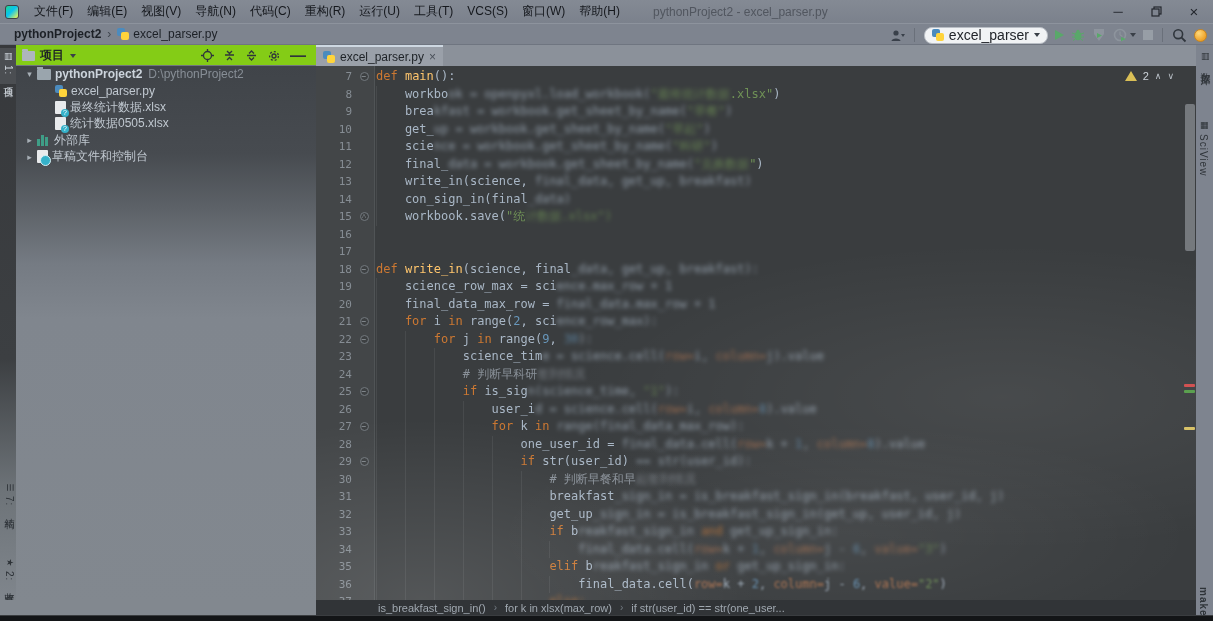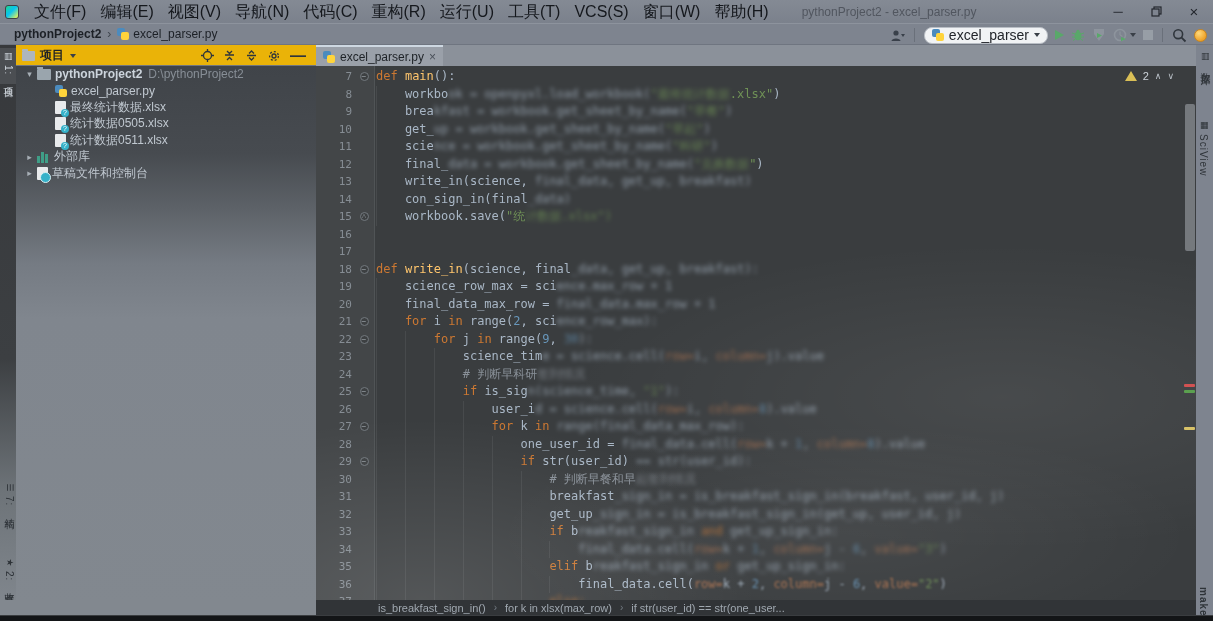--- a/index.html
+++ b/index.html
@@ -4,21 +4,21 @@
 <style>
   * { margin:0; padding:0; box-sizing:border-box; }
   html,body { width:1213px; height:621px; overflow:hidden; }
   body { position:relative; background:#7e848f; font-family:"Liberation Sans",sans-serif; -webkit-font-smoothing:antialiased; }
 
   
   #titlebar { position:absolute; left:0; top:0; width:1213px; height:23px;
     background:linear-gradient(180deg,#848a94,#7b818c); display:flex; align-items:center; }
   .app-icon { width:14px; height:14px; margin:0 8px 0 5px; border-radius:3px;
     background:linear-gradient(135deg,#21d789 0%,#07c3f2 45%,#fcf84a 100%); border:1px solid #3c4248; }
-  .menu-item { font-size:16px; color:#15181d; padding:0 7px; height:23px; line-height:23px; cursor:default; }
+  .menu-item { font-size:12px; color:#15181d; padding:0 7px; height:23px; line-height:23px; cursor:default; }
   #win-title { margin-left:26px; font-size:12px; color:#51565f; }
   #win-controls { position:absolute; right:0; top:0; height:23px; display:flex; }
   .win-btn { width:38px; height:23px; display:flex; align-items:center; justify-content:center;
     color:#23272d; font-size:13px; }
   .win-btn svg { stroke:#23272d; }
 
   
   #toolbar { position:absolute; left:0; top:23px; width:1213px; height:22px;
     background:#7e848f; border-top:1px solid #8d939d; border-bottom:1px solid #6f7580;
     display:flex; align-items:center; }
@@ -37,21 +37,21 @@
   #run-config .rc-label { font-size:14px; color:#23262b; }
   .caret-down { width:0; height:0; border-left:3.5px solid transparent; border-right:3.5px solid transparent;
     border-top:4px solid #3a4048; display:inline-block; }
   .play-tri { width:0; height:0; border-top:5.5px solid transparent; border-bottom:5.5px solid transparent;
     border-left:9px solid #59a869; display:inline-block; }
   .stop-sq { width:10px; height:10px; background:#979ea6; display:inline-block; }
   .orange-dot { width:13px; height:13px; border-radius:50%;
     background:radial-gradient(circle at 35% 30%,#ffd97a,#eea32b 70%); border:1px solid #c9851d; }
 
   
-  #row3 { position:absolute; left:0; top:45px; width:1213px; height:21px; background:#eab308;
+  #row3 { position:absolute; left:0; top:45px; width:1213px; height:21px; background:#84cc16;
     border-bottom:1px solid #70757f; }
   #panel-header { position:absolute; left:16px; top:0; width:300px; height:21px; display:flex; align-items:center; }
   #panel-header .ph-title { font-size:12px; font-weight:bold; color:#1e2227; margin-left:5px; }
   .folder-mini { width:13px; height:10px; background:#aeb6bd; border-radius:1px; position:relative; margin-left:6px; }
   .folder-mini:before { content:""; position:absolute; left:0; top:-2px; width:6px; height:2px; background:#aeb6bd; border-radius:1px 1px 0 0; }
   #panel-header-icons { position:absolute; right:10px; display:flex; align-items:center; gap:9px; }
   #panel-header-icons svg { display:block; }
   #tabbar { position:absolute; left:316px; top:0; right:17px; height:21px; background:#8b919a; display:flex; }
   #editor-tab { height:21px; background:#9aa0a9; border-top:2px solid #ced8e2; display:flex; align-items:center;
     padding:0 7px; gap:5px; }
@@ -300,25 +300,20 @@
     <div class="tree-row" style="padding-left: 24px;">
       <span class="tw"></span>
       <span class="icon-file"></span>
       <span class="tree-label">最终统计数据.xlsx</span>
     </div>
     <div class="tree-row" style="padding-left: 24px;">
       <span class="tw"></span>
       <span class="icon-file"></span>
       <span class="tree-label">统计数据0505.xlsx</span>
     </div>
-    <div class="tree-row" style="padding-left: 24px;">
-      <span class="tw"></span>
-      <span class="icon-file"></span>
-      <span class="tree-label">统计数据0511.xlsx</span>
-    </div>
     <div class="tree-row" style="padding-left: 6px;">
       <span class="tw">▸</span>
       <span class="icon-bars">
         <i style="height:7px"></i>
         <i style="height:11px"></i>
         <i style="height:9px"></i>
       </span>
       <span class="tree-label">外部库</span>
     </div>
     <div class="tree-row" style="padding-left: 6px;">

